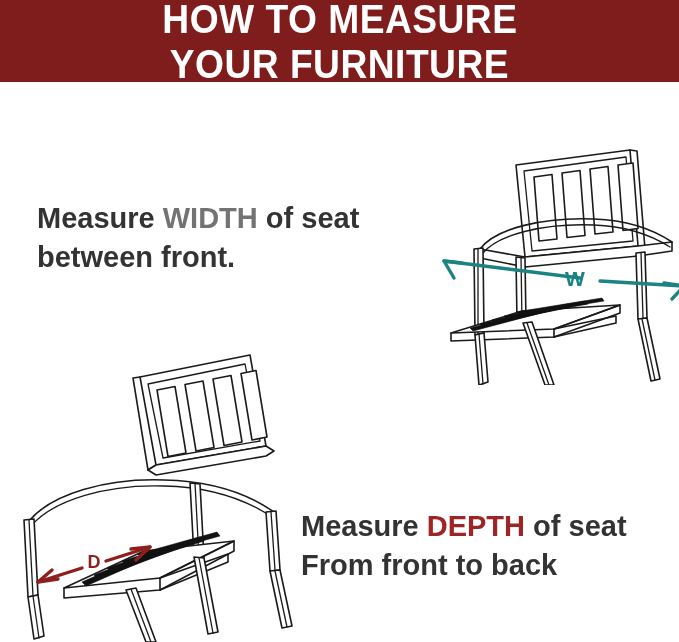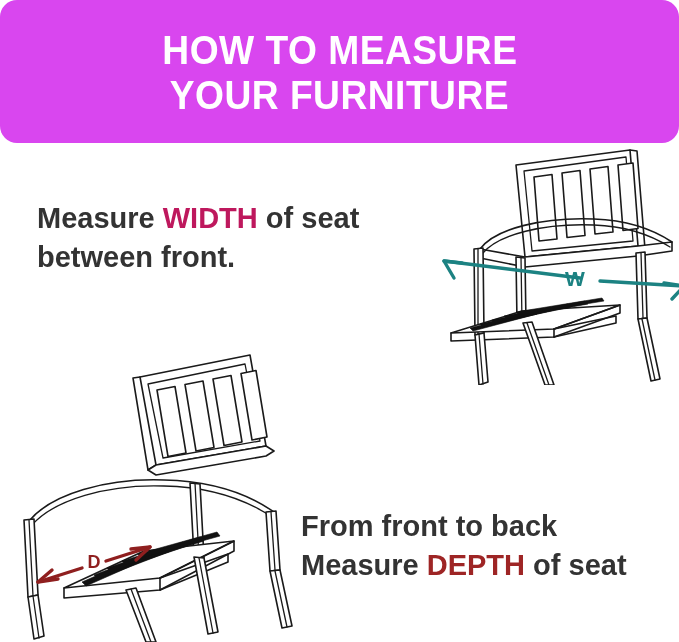--- a/index.html
+++ b/index.html
@@ -15,29 +15,28 @@
     overflow: hidden;
     font-family: "Liberation Sans", sans-serif;
   }
 
   
   #header-band {
     position: absolute;
     left: 0;
     top: 0;
     width: 679px;
-    height: 143px;
-    background: #d946ef;
+    height: 82px;
+    background: #7f1d1d;
     display: flex;
     flex-direction: column;
     align-items: center;
     justify-content: center;
     box-sizing: border-box;
     padding-top: 2px;
-    border-radius: 17px;
   }
   .header-line {
     color: #ffffff;
     font-family: "Liberation Sans", sans-serif;
     font-weight: bold;
     font-size: 40px;
     line-height: 45px;
     letter-spacing: 0.5px;
     text-align: center;
     white-space: nowrap;
@@ -56,21 +55,21 @@
     white-space: nowrap;
   }
   #caption-width {
     left: 37px;
     top: 199px;
   }
   #caption-depth {
     left: 301px;
     top: 507px;
   }
-  .kw-width { color: #be185d; }
+  .kw-width { color: #737373; }
   .kw-depth { color: #9e2525; }
 
   
   .chair-svg {
     position: absolute;
     display: block;
   }
   #chair-width-illustration {
     left: 404px;
     top: 133px;
@@ -146,22 +145,22 @@
     <div class="header-line">HOW TO MEASURE</div>
     <div class="header-line">YOUR FURNITURE</div>
   </div>
 
   <div class="caption" id="caption-width">
     <div><span>Measure </span><span class="kw-width">WIDTH</span><span> of seat</span></div>
     <div>between front.</div>
   </div>
 
   <div class="caption" id="caption-depth">
+    <div><span>Measure </span><span class="kw-depth">DEPTH</span><span> of seat</span></div>
     <div>From front to back</div>
-    <div><span>Measure </span><span class="kw-depth">DEPTH</span><span> of seat</span></div>
   </div>
 
   <svg id="chair-width-illustration" class="chair-svg" viewBox="0 0 276 252">
 
     <path class="ink-fill" d="M112 32 L226 17 L234 113 L121 124 Z"></path>
     <path class="ink-thin" d="M120 38 L222 24 L229 108 L128 118 Z"></path>
 
     <path class="ink-fill" d="M130 44 L148 41.5 L153 106 L135 108 Z"></path>
     <path class="ink-fill" d="M158 40 L176 37.5 L181 102.5 L163 104.5 Z"></path>
     <path class="ink-fill" d="M186 36 L204 33.5 L209 99 L191 101 Z"></path>

